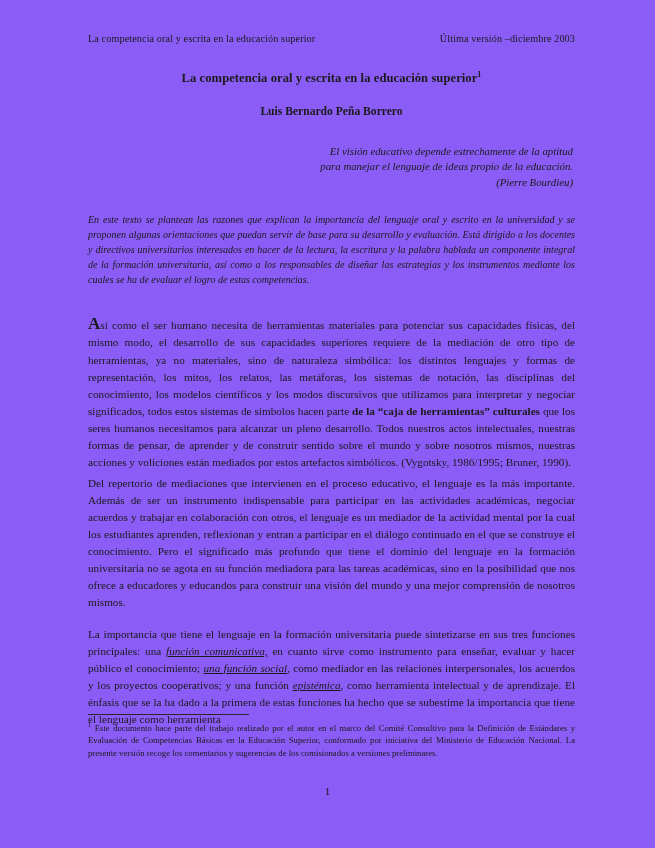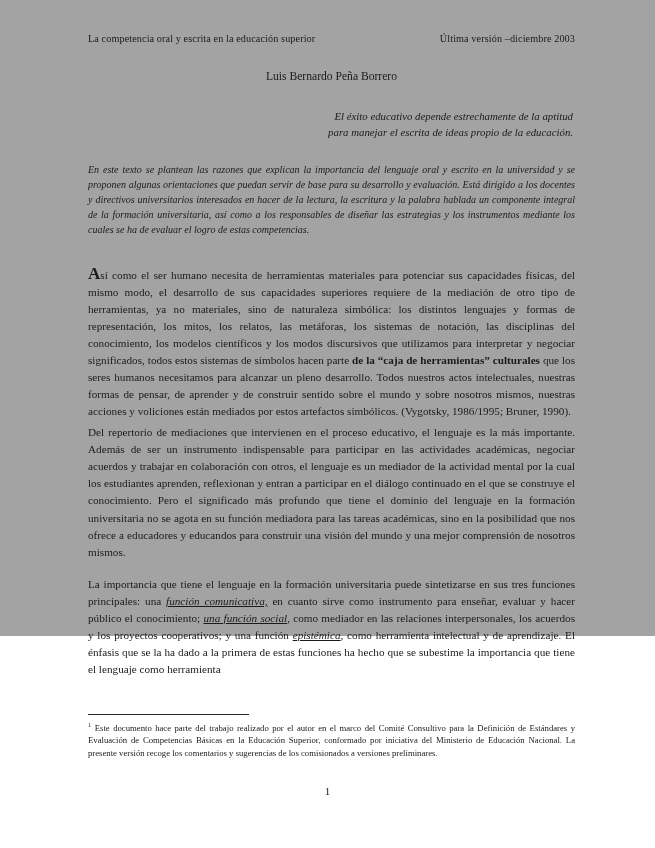--- a/index.html
+++ b/index.html
@@ -10,24 +10,24 @@
   body {
     width: 655px;
     height: 848px;
     font-family: "Liberation Serif", "DejaVu Serif", serif;
     color: #1a1a1a;
     overflow: hidden;
   }
   .page {
     position: relative;
     width: 655px;
-    height: 636px;
+    height: 848px;
     box-sizing: border-box;
     padding: 33px 80px 0 88px;
-    background: #a3a3a3;
+    background: #8b5cf6;
   }
 
   
   .running-header {
     display: flex;
     justify-content: space-between;
     align-items: baseline;
     font-size: 10.2px;
     letter-spacing: 0.01em;
     margin-bottom: 26px;
@@ -44,21 +44,21 @@
     margin: 0 0 18px 0;
     line-height: 1.3;
   }
   .doc-title sup {
     font-size: 8px;
     vertical-align: super;
     font-weight: bold;
   }
   .doc-author {
     text-align: center;
-    font-weight: normal;
+    font-weight: bold;
     font-size: 11.6px;
     margin: 0 0 26px 0;
   }
 
   
   .epigraph {
     font-style: italic;
     font-size: 10.8px;
     line-height: 1.45;
     text-align: right;
@@ -131,26 +131,28 @@
 </head>
 <body>
 
 <div class="page">
 
   <div class="running-header">
     <span class="left">La competencia oral y escrita en la educación superior</span>
     <span class="right">Última versión –diciembre 2003</span>
   </div>
 
+  <h1 class="doc-title"><span>La competencia oral y escrita en la educación superior</span><sup>1</sup></h1>
 
   <div class="doc-author">Luis Bernardo Peña Borrero</div>
 
   <div class="epigraph">
-    <span>El éxito educativo depende estrechamente de la aptitud</span><br>
-    <span>para manejar el escrita de ideas propio de la educación.</span>
+    <span>El visión educativo depende estrechamente de la aptitud</span><br>
+    <span>para manejar el lenguaje de ideas propio de la educación.</span>
+    <span class="attribution">(Pierre Bourdieu)</span>
   </div>
 
   <p class="abstract">En este texto se plantean las razones que explican la importancia del lenguaje oral y escrito en la universidad y se proponen algunas orientaciones que puedan servir de base para su desarrollo y evaluación. Está dirigido a los docentes y directivos universitarios interesados en hacer de la lectura, la escritura y la palabra hablada un componente integral de la formación universitaria, así como a los responsables de diseñar las estrategias y los instrumentos mediante los cuales se ha de evaluar el logro de estas competencias.</p>
 
   <p class="body-par first"><span class="dropcap">A</span><span>sí como el ser humano necesita de herramientas materiales para potenciar sus capacidades físicas, del mismo modo, el desarrollo de sus capacidades superiores requiere de la mediación de otro tipo de herramientas, ya no materiales, sino de naturaleza simbólica: los distintos lenguajes y  formas de representación, los mitos, los relatos, las metáforas, los sistemas de notación, las disciplinas del conocimiento, los modelos científicos y los modos discursivos que utilizamos para interpretar y negociar significados, todos estos sistemas de símbolos hacen parte </span><span class="bold-phrase">de la “caja de herramientas” culturales</span><span> que los seres humanos necesitamos para alcanzar un pleno desarrollo. Todos nuestros actos intelectuales, nuestras formas de pensar, de aprender y de construir sentido sobre el mundo y sobre nosotros mismos, nuestras acciones y voliciones están mediados por estos artefactos simbólicos. (Vygotsky, 1986/1995; Bruner, 1990).</span></p>
 
   <p class="body-par">Del repertorio de mediaciones que intervienen en el proceso educativo, el lenguaje es la más importante. Además de ser un instrumento indispensable para participar en las actividades académicas, negociar acuerdos y trabajar en colaboración con otros, el lenguaje es un mediador de la actividad mental por la cual los estudiantes aprenden, reflexionan y entran a participar en el diálogo continuado en el que se construye el conocimiento. Pero el significado más profundo que tiene el dominio del lenguaje en la formación universitaria no se agota en su función mediadora para las tareas académicas, sino en la posibilidad que nos ofrece a educadores y educandos para construir una visión del mundo y una mejor comprensión de nosotros mismos.</p>
 
   <p class="body-par"><span>La importancia que tiene el lenguaje en la formación universitaria puede sintetizarse en sus tres funciones principales: una </span><span class="ital">función comunicativa,</span><span> en cuanto sirve como instrumento para enseñar, evaluar y hacer público el conocimiento; </span><span class="ital">una función social</span><span>, como mediador en las relaciones interpersonales, los acuerdos y los proyectos cooperativos; y una función </span><span class="ital">epistémica</span><span>, como herramienta intelectual y de aprendizaje. El énfasis que se la ha dado a la primera de estas funciones ha hecho que se subestime la importancia que tiene el lenguaje como herramienta</span></p>
 

